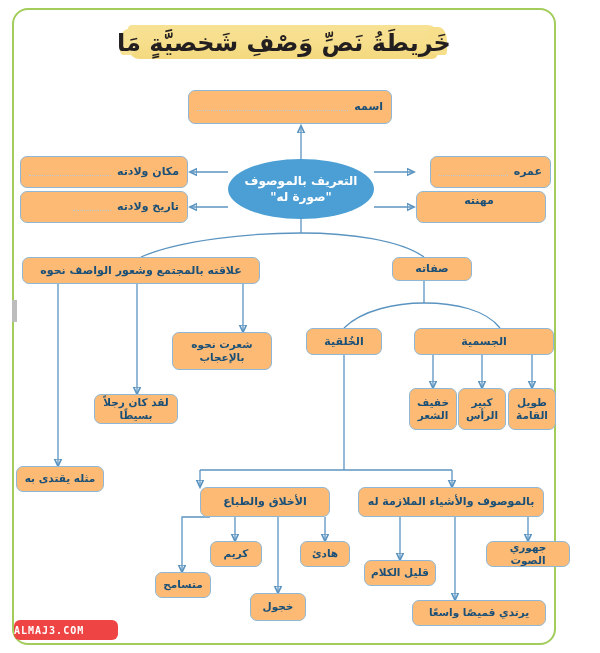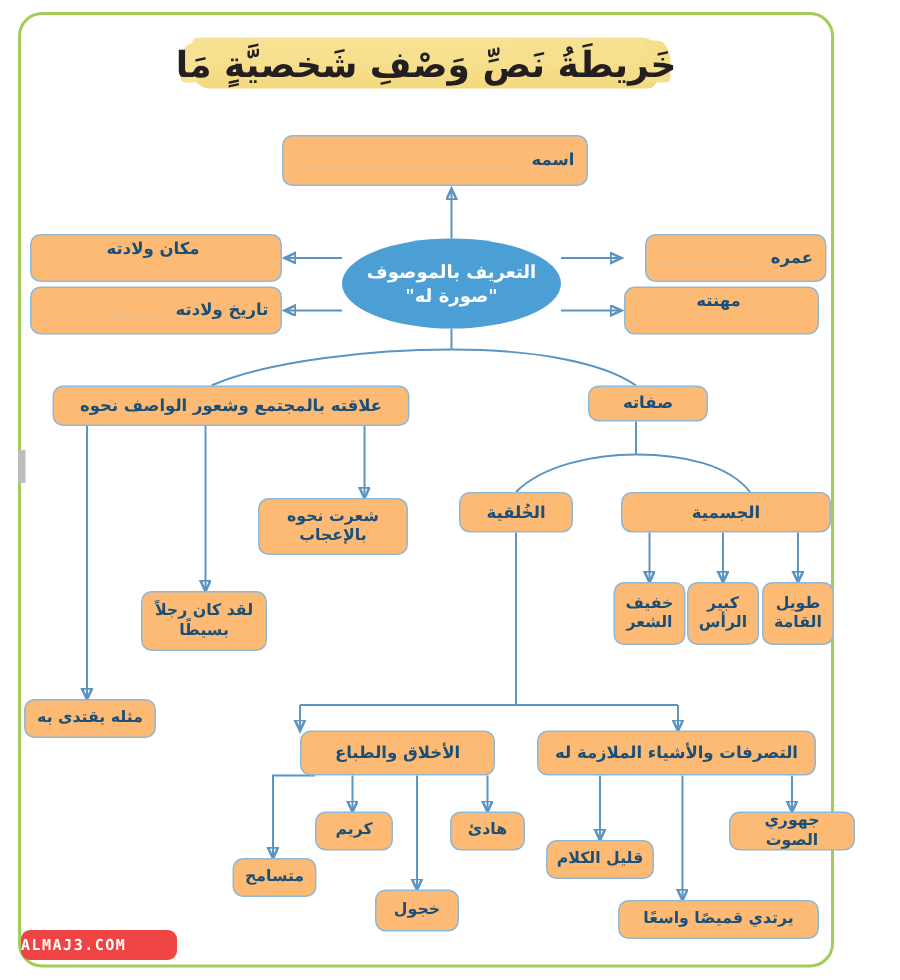--- a/index.html
+++ b/index.html
@@ -69,21 +69,21 @@
     padding-right:8px;
     position:absolute;
   }
   .node.fill .lbl{white-space:nowrap;}
   .node.fill .dots{
     flex:1;
     border-bottom:1px dotted #b9c6cf;
     margin:0 6px 4px 4px;
     height:10px;
   }
-  .node.wide{font-size:11px;margin-left:13px;}
+  .node.wide{font-size:11px;}
   .node.small{font-size:10.5px;}
 
   
   .oval{
     position:absolute;left:228px;top:159px;width:146px;height:60px;
     background:#4c9fd4;
     border-radius:50%;
     display:flex;flex-direction:column;
     align-items:center;justify-content:center;
     color:#ffffff;font-weight:bold;font-size:12px;
@@ -183,21 +183,21 @@
   <div class="node fill" style="left:430px;top:156px;width:121px;height:32px;">
     <span class="lbl">عمره</span>
     <span class="dots"></span>
   </div>
 
   <div class="node fill" style="left:416px;top:191px;width:130px;height:32px;flex-direction:column;">
     <span class="lbl">مهنته</span>
     <span class="dots"></span>
   </div>
 
-  <div class="node fill" style="left:20px;top:156px;width:168px;height:32px;flex-direction:column;">
+  <div class="node fill" style="left:20px;top:156px;width:168px;height:32px;">
     <span class="lbl">مكان ولادته</span>
     <span class="dots"></span>
   </div>
 
   <div class="node fill" style="left:20px;top:191px;width:168px;height:32px;padding-left:48px;">
     <span class="lbl">تاريخ ولادته</span>
     <span class="dots"></span>
   </div>
 
   <div class="oval">
@@ -206,21 +206,21 @@
   </div>
 
   <div class="node wide" style="left:22px;top:257px;width:238px;height:27px;">
     <span>علاقته بالمجتمع وشعور الواصف نحوه</span>
   </div>
 
   <div class="node small" style="left:172px;top:332px;width:100px;height:38px;">
     <span>شعرت نحوه بالإعجاب</span>
   </div>
 
-  <div class="node small" style="left:94px;top:394px;width:84px;height:40px;">
+  <div class="node small" style="left:94px;top:394px;width:84px;height:30px;">
     <span>لقد كان رجلاً بسيطًا</span>
   </div>
 
   <div class="node small" style="left:16px;top:466px;width:88px;height:26px;">
     <span>مثله يقتدى به</span>
   </div>
 
   <div class="node" style="left:392px;top:257px;width:80px;height:24px;">
     <span>صفاته</span>
   </div>
@@ -241,21 +241,21 @@
   </div>
   <div class="node small" style="left:409px;top:388px;width:48px;height:42px;">
     <span>خفيف الشعر</span>
   </div>
 
   <div class="node" style="left:200px;top:487px;width:130px;height:30px;">
     <span>الأخلاق والطباع</span>
   </div>
 
   <div class="node" style="left:358px;top:487px;width:186px;height:30px;">
-    <span>التصرفات والأشياء الملازمة له</span>
+    <span>بالموصوف والأشياء الملازمة له</span>
   </div>
 
   <div class="node small" style="left:300px;top:541px;width:50px;height:26px;">
     <span>هادئ</span>
   </div>
   <div class="node small" style="left:250px;top:593px;width:56px;height:28px;">
     <span>خجول</span>
   </div>
   <div class="node small" style="left:210px;top:541px;width:52px;height:26px;">
     <span>كريم</span>

